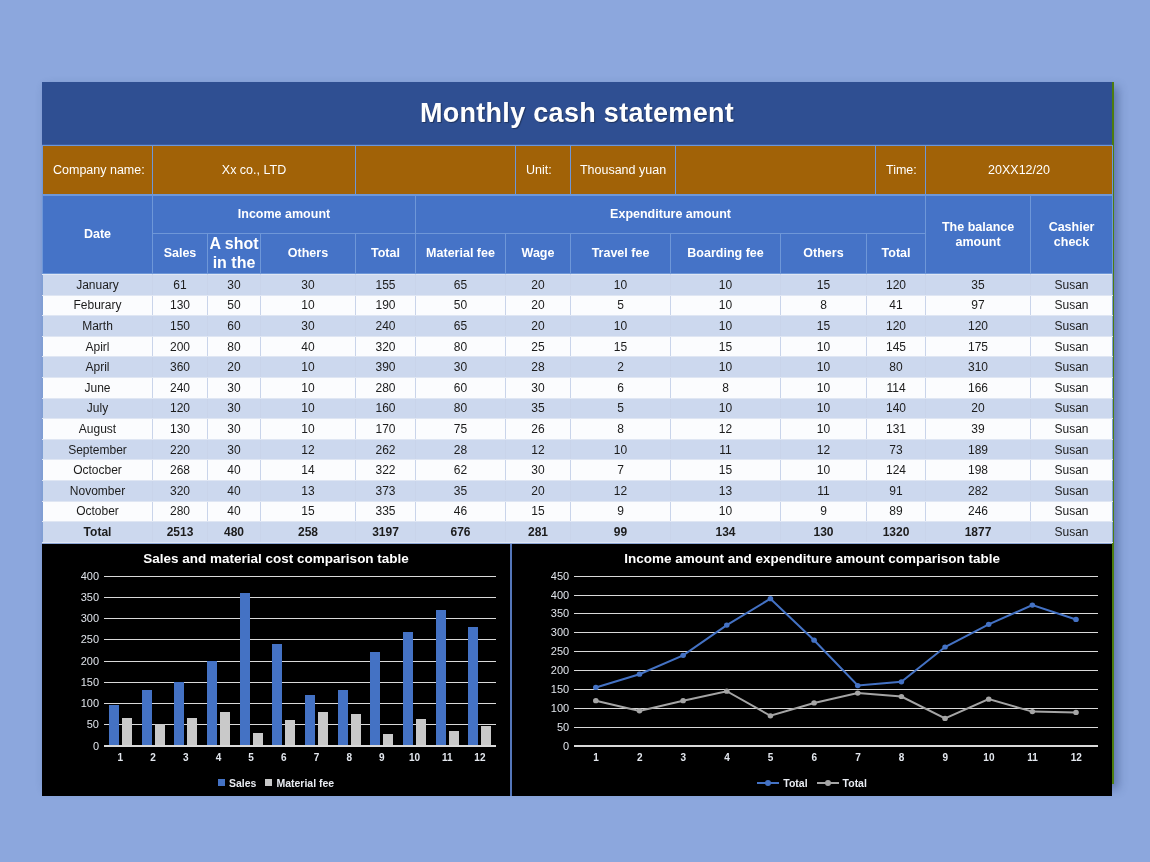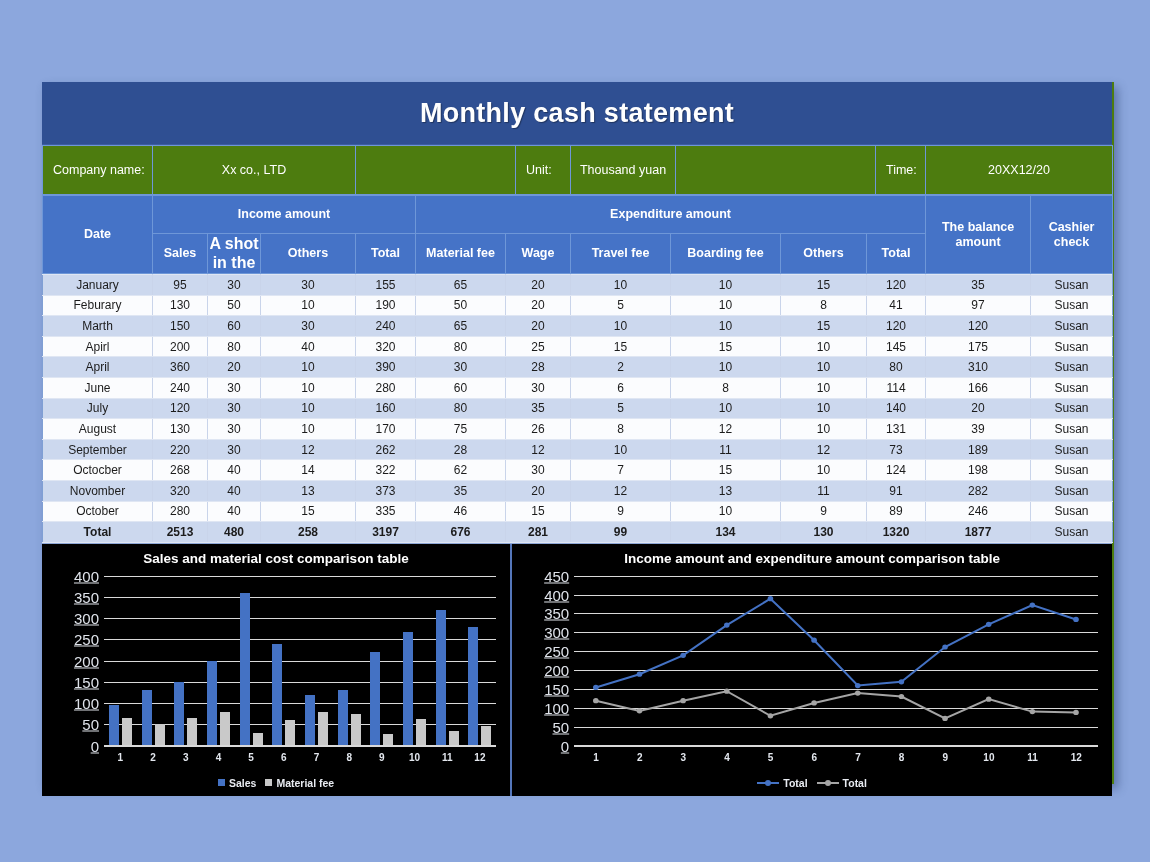--- a/index.html
+++ b/index.html
@@ -21,21 +21,21 @@
     border-bottom:1px solid #3d5da0;
   }
   .title-bar .t{
     color:#ffffff;font-size:27px;font-weight:bold;letter-spacing:.3px;
     text-shadow:1px 1px 1px rgba(0,0,0,.35);
   }
   
   table{border-collapse:collapse;width:1070px;table-layout:fixed;}
   td,th{padding:0;margin:0;}
   .info-tbl td{
-    height:48px;background:#4d7c0f;color:#ffffff;font-size:12.5px;
+    height:48px;background:#a16207;color:#ffffff;font-size:12.5px;
     text-align:center;border:1px solid #6e97d8;vertical-align:middle;
   }
   .info-tbl td.lbl{text-align:left;padding-left:10px;}
   
   .hdr-tbl td{
     background:#4573c7;color:#fff;font-weight:bold;font-size:12.5px;
     text-align:center;vertical-align:middle;border:1px solid #6e97d8;
     line-height:1.15;
   }
   .hdr-tbl td.small{font-size:16px;}
@@ -60,22 +60,22 @@
   .chart{position:relative;background:#000;height:252px;}
   .chart.left{width:505px;border-right:2px solid #5577bb;}
   .chart.right{width:647px;}
   .chart-title{
     position:absolute;top:7px;left:0;right:0;text-align:center;
     color:#fff;font-size:13.5px;font-weight:bold;
   }
   .plot{position:absolute;left:62px;right:14px;top:32px;height:170px;}
   .gridline{position:absolute;left:0;right:0;height:1px;background:#d9d9d9;}
   .ylab{
-    position:absolute;right:calc(100% + 5px);color:#dfe3ea;font-size:15px;
-    transform:translateY(-50%);white-space:nowrap;text-decoration:underline;
+    position:absolute;right:calc(100% + 5px);color:#dfe3ea;font-size:11px;
+    transform:translateY(-50%);white-space:nowrap;
   }
   .axis-x{position:absolute;left:0;right:0;bottom:0;height:1px;background:#d9d9d9;}
   .xlab-row{position:absolute;left:62px;right:14px;top:208px;display:flex;}
   .xlab{flex:1;text-align:center;color:#e3e7ee;font-size:10px;font-weight:bold;}
   .bars{position:absolute;left:0;right:0;bottom:0;top:0;display:flex;}
   .bargrp{flex:1;display:flex;align-items:flex-end;justify-content:center;gap:3px;}
   .bar{width:10px;}
   .bar.s{background:#4472c4;}
   .bar.m{background:#c9c9c9;}
   .legend{
@@ -176,21 +176,21 @@
         <col style="width:100px">
         <col style="width:110px">
         <col style="width:86px">
         <col style="width:59px">
       <col style="width:105px">
         <col style="width:82px">
     </colgroup>
     <tbody id="tbody">
         <tr class="odd">
           <td class="outer-edge">January</td>
-          <td>95</td>
+          <td>61</td>
           <td>30</td>
           <td>30</td>
           <td>155</td>
           <td>65</td>
           <td>20</td>
           <td>10</td>
           <td>10</td>
           <td>15</td>
           <td>120</td>
           <td>35</td>

